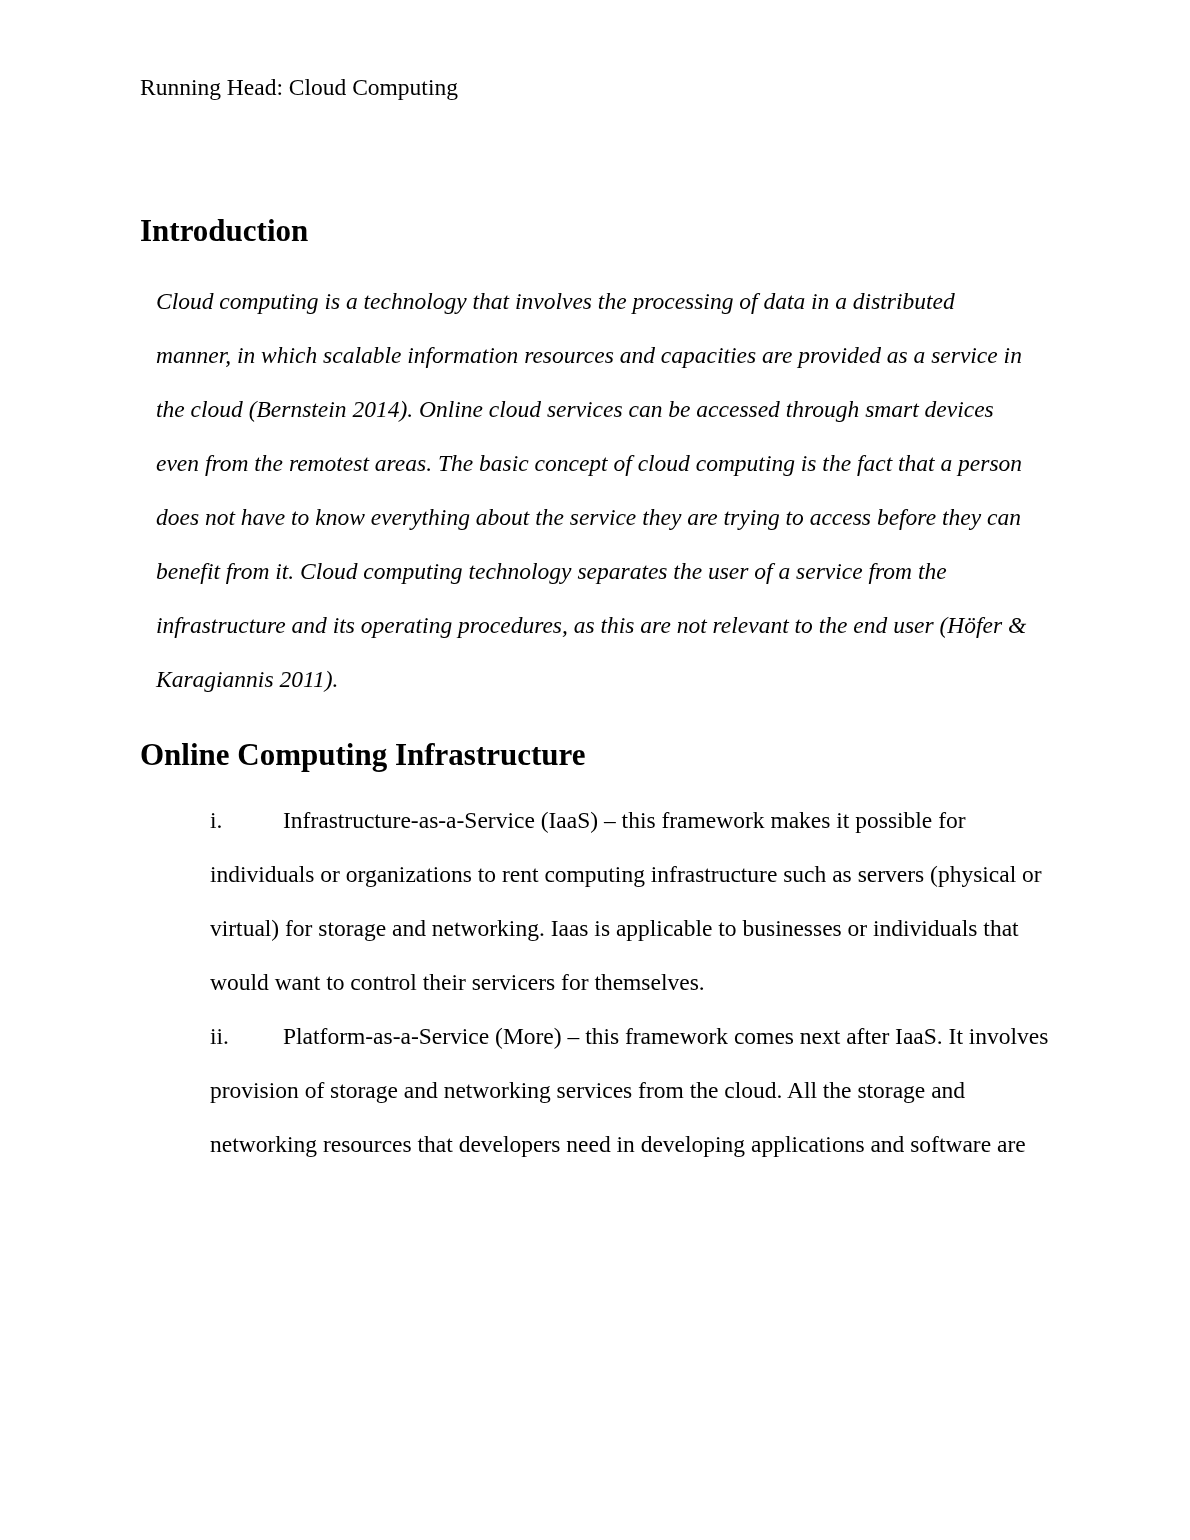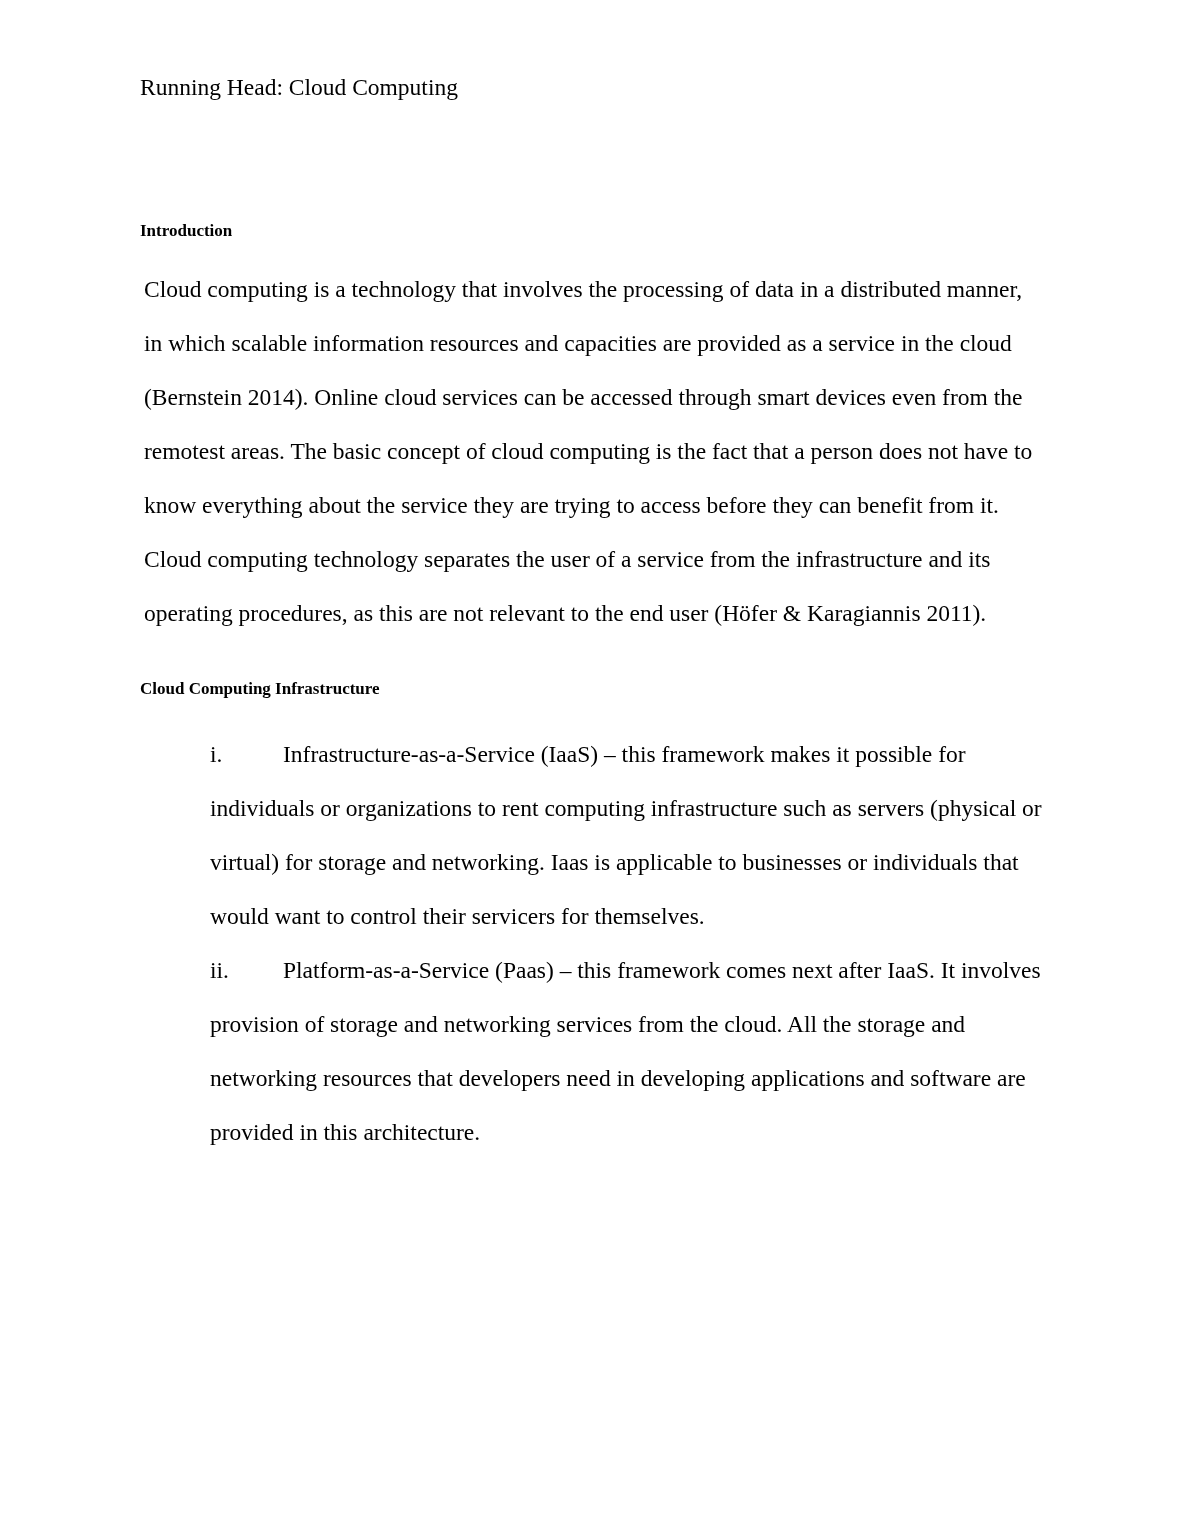--- a/index.html
+++ b/index.html
@@ -20,33 +20,34 @@
     line-height: 54px;
     color: #000000;
     overflow: hidden;
   }
   .running-head {
     line-height: 54px;
     margin: 0;
   }
   .heading {
     font-weight: bold;
-    font-size: 17px;
+    font-size: 31px;
     line-height: 54px;
     margin: 0;
   }
   .heading-intro {
     margin-top: 90px;
   }
   .heading-infra {
     margin-top: 22px;
   }
   .body-para {
-    margin: 4px;
+    margin: 16px;
     text-align: left;
+    font-style: italic;
   }
   .list {
     margin-top: 11px;
   }
   .list-item {
     padding-left: 70px;
     margin: 0;
   }
   .marker {
     display: inline-block;
@@ -60,24 +61,24 @@
 <body>
 
 <div class="page">
 
   <p class="running-head">Running Head: Cloud Computing</p>
 
   <h2 class="heading heading-intro">Introduction</h2>
 
   <p class="body-para">Cloud computing is a technology that involves the processing of data in a distributed manner, in which scalable information resources and capacities are provided as a service in the cloud (Bernstein 2014). Online cloud services can be accessed through smart devices even from the remotest areas. The basic concept of cloud computing is the fact that a person does not have to know everything about the service they are trying to access before they can benefit from it. Cloud computing technology separates the user of a service from the infrastructure and its operating procedures, as this are not relevant to the end user (Höfer &amp; Karagiannis 2011).</p>
 
-  <h2 class="heading heading-infra">Cloud Computing Infrastructure</h2>
+  <h2 class="heading heading-infra">Online Computing Infrastructure</h2>
 
 
   <div class="list">
 
     <div class="list-item"><span class="marker">i.</span><span class="bold">Infrastructure-as-a-Service (IaaS)</span><span> – this framework makes it possible for individuals or organizations to rent computing infrastructure such as servers (physical or virtual) for storage and networking. Iaas is applicable to businesses or individuals that would want to control their servicers for themselves.</span></div>
 
-    <div class="list-item"><span class="marker bold">ii.</span><span class="bold">Platform-as-a-Service (Paas) –</span><span> this framework comes next after IaaS. It involves provision of storage and networking services from the cloud. All the storage and networking resources that developers need in developing applications and software are provided in this architecture.</span></div>
+    <div class="list-item"><span class="marker bold">ii.</span><span class="bold">Platform-as-a-Service (More) –</span><span> this framework comes next after IaaS. It involves provision of storage and networking services from the cloud. All the storage and networking resources that developers need in developing applications and software are provided in this architecture.</span></div>
 
   </div>
 
 </div>
 
 </body></html>

